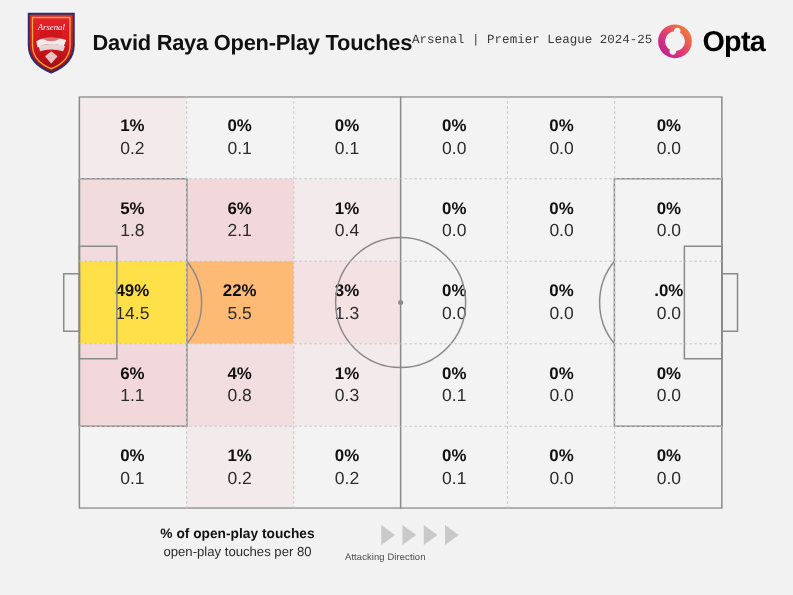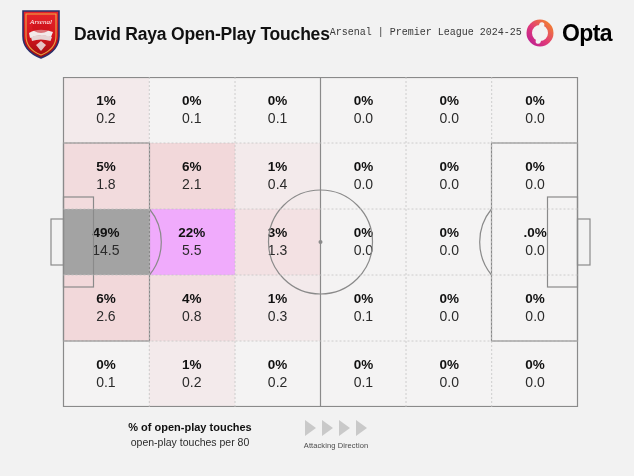--- a/index.html
+++ b/index.html
@@ -126,21 +126,20 @@
   }
   #legend-secondary {
     font-size: 10.5px;
     color: #2b2b2b;
     line-height: 1.35;
   }
   #direction-block {
     position: absolute;
     left: 276px; top: 5px;
     width: 120px;
-    text-align: center;
   }
   #arrows {
     display: flex;
     justify-content: center;
     gap: 6px;
     height: 16px;
     align-items: center;
   }
   .arrow {
     width: 0; height: 0;
@@ -247,25 +246,25 @@
         <div class="cell-val">0.0</div>
       </div>
       <div class="cell" style="background: rgb(244, 243, 243);">
         <div class="cell-pct">0%</div>
         <div class="cell-val">0.0</div>
       </div>
       <div class="cell" style="background: rgb(244, 243, 243);">
         <div class="cell-pct">0%</div>
         <div class="cell-val">0.0</div>
       </div>
-      <div class="cell" style="background: #a3a3a3;">
+      <div class="cell" style="background: #fde047;">
         <div class="cell-pct">49%</div>
         <div class="cell-val">14.5</div>
       </div>
-      <div class="cell" style="background: #f0abfc;">
+      <div class="cell" style="background: #fdba74;">
         <div class="cell-pct">22%</div>
         <div class="cell-val">5.5</div>
       </div>
       <div class="cell" style="background: rgb(243, 225, 227);">
         <div class="cell-pct">3%</div>
         <div class="cell-val">1.3</div>
       </div>
       <div class="cell" style="background: rgb(244, 243, 243);">
         <div class="cell-pct">0%</div>
         <div class="cell-val">0.0</div>
@@ -273,21 +272,21 @@
       <div class="cell" style="background: rgb(244, 243, 243);">
         <div class="cell-pct">0%</div>
         <div class="cell-val">0.0</div>
       </div>
       <div class="cell" style="background: rgb(244, 243, 243);">
         <div class="cell-pct">.0%</div>
         <div class="cell-val">0.0</div>
       </div>
       <div class="cell" style="background: rgb(242, 216, 218);">
         <div class="cell-pct">6%</div>
-        <div class="cell-val">2.6</div>
+        <div class="cell-val">1.1</div>
       </div>
       <div class="cell" style="background: rgb(242, 222, 224);">
         <div class="cell-pct">4%</div>
         <div class="cell-val">0.8</div>
       </div>
       <div class="cell" style="background: rgb(243, 234, 235);">
         <div class="cell-pct">1%</div>
         <div class="cell-val">0.3</div>
       </div>
       <div class="cell" style="background: rgb(244, 243, 243);">

